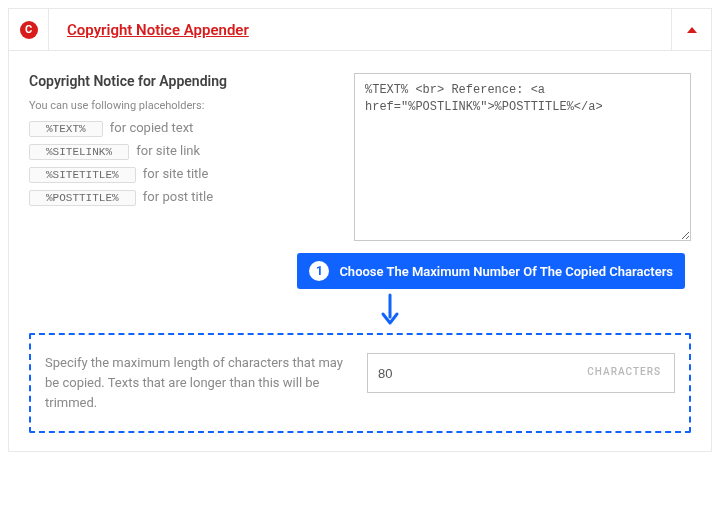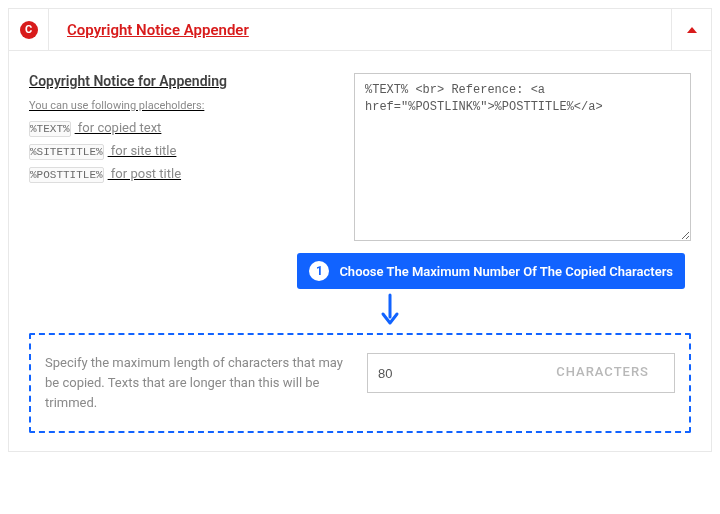--- a/index.html
+++ b/index.html
@@ -5,38 +5,38 @@
 * { box-sizing: border-box; margin: 0; padding: 0; }
 body { font-family: -apple-system, BlinkMacSystemFont, "Segoe UI", Roboto, Arial, sans-serif; background: #fff; padding: 8px; width: 720px; }
 .panel { border: 1px solid #e8e8e8; background: #fff; }
 .panel-header { display: flex; align-items: center; border-bottom: 1px solid #e8e8e8; height: 42px; }
 .header-icon-box { width: 40px; height: 42px; display: flex; align-items: center; justify-content: center; border-right: 1px solid #e8e8e8; }
 .header-icon { width: 18px; height: 18px; border-radius: 50%; background: #d81b1b; color: #fff; display: flex; align-items: center; justify-content: center; font-size: 11px; font-weight: bold; }
 .header-title { flex: 1; padding: 0 18px; color: #d81b1b; font-size: 15px; font-weight: 600; text-decoration: underline; }
 .collapse-box { width: 40px; height: 42px; display: flex; align-items: center; justify-content: center; border-left: 1px solid #e8e8e8; cursor: pointer; }
 .chevron-up { width: 0; height: 0; border-left: 5px solid transparent; border-right: 5px solid transparent; border-bottom: 6px solid #d81b1b; }
 .panel-body { padding: 22px 20px 18px 20px; }
-.section { display: flex; gap: 25px; margin-bottom: 4px; text-decoration: underline; }
+.section { display: flex; gap: 25px; margin-bottom: 4px; }
 .section-left { flex: 0 0 300px; }
 .section-right { flex: 1; }
 .section-title { color: #414141; font-size: 14px; font-weight: 600; margin-bottom: 10px; }
 .section-desc { color: #8a8a8a; font-size: 13px; line-height: 1.55; margin-bottom: 14px; }
 .section-sub { color: #8a8a8a; font-size: 11px; margin-bottom: 8px; }
 .placeholder-row { color: #8a8a8a; font-size: 13px; margin-bottom: 6px; }
-.tag { display: inline-block; border: 1px solid #ddd; background: #fafafa; color: #6b6b6b; font-family: "Courier New", monospace; font-size: 11px; padding: 1px 0; border-radius: 2px; margin-right: 4px; }
+.tag { display: inline-block; border: 1px solid #ddd; background: #fafafa; color: #6b6b6b; font-family: "Courier New", monospace; font-size: 11px; padding: 1px 16px; border-radius: 2px; margin-right: 4px; }
 .textarea { width: 100%; height: 168px; border: 1px solid #c9c9c9; padding: 8px 10px; font-family: "Courier New", monospace; font-size: 12px; color: #5a5a5a; resize: both; line-height: 1.4; }
 .callout { background: #1163ff; color: #fff; border-radius: 3px; padding: 8px 12px; display: inline-flex; align-items: center; gap: 10px; font-size: 13px; font-weight: 600; margin-left: 8px; }
 .callout-num { width: 20px; height: 20px; border-radius: 50%; background: #fff; color: #1163ff; display: flex; align-items: center; justify-content: center; font-size: 12px; font-weight: 700; }
 .callout-wrap { display: flex; justify-content: flex-end; margin: 8px 0 0 0; padding-right: 6px; }
 .arrow-wrap { display: flex; justify-content: center; margin: 4px 0 6px 0; padding-left: 60px; }
 .arrow-down svg { display: block; }
 .highlight-box { border: 2px dashed #1163ff; padding: 18px 14px; display: flex; gap: 22px; border-radius: 2px; }
 .input-wrap { flex: 1; position: relative; }
 .num-input { width: 100%; height: 40px; border: 1px solid #c9c9c9; padding: 6px 110px 6px 10px; font-size: 13px; color: #555; }
-.unit { position: absolute; right: 26px; top: 0; height: 36px; display: flex; align-items: center; color: #b8b8b8; font-size: 13px; letter-spacing: 1px; font-weight: 500; }
+.unit { position: absolute; right: 14px; top: 0; height: 36px; display: flex; align-items: center; color: #b8b8b8; font-size: 10px; letter-spacing: 1px; font-weight: 500; }
 </style>
 </head>
 <body>
 
 <div class="panel">
 
   <div class="panel-header">
     <div class="header-icon-box">
       <div class="header-icon">C</div>
     </div>
@@ -47,20 +47,21 @@
   </div>
 
   <div class="panel-body">
 
     <div class="section">
       <div class="section-left">
         <div class="section-title">Copyright Notice for Appending</div>
         <div class="section-sub">You can use following placeholders:</div>
         <div id="ph-list">
             <div class="placeholder-row"><span class="tag">%TEXT%</span><span> for copied text</span></div>
+            <div class="placeholder-row"><span class="tag">%SITELINK%</span><span> for site link</span></div>
             <div class="placeholder-row"><span class="tag">%SITETITLE%</span><span> for site title</span></div>
             <div class="placeholder-row"><span class="tag">%POSTTITLE%</span><span> for post title</span></div>
           </div>
       </div>
       <div class="section-right">
         <textarea class="textarea" style="">%TEXT% &lt;br&gt; Reference: &lt;a href="%POSTLINK%"&gt;%POSTTITLE%&lt;/a&gt;</textarea>
       </div>
     </div>
 
     <div class="callout-wrap">

